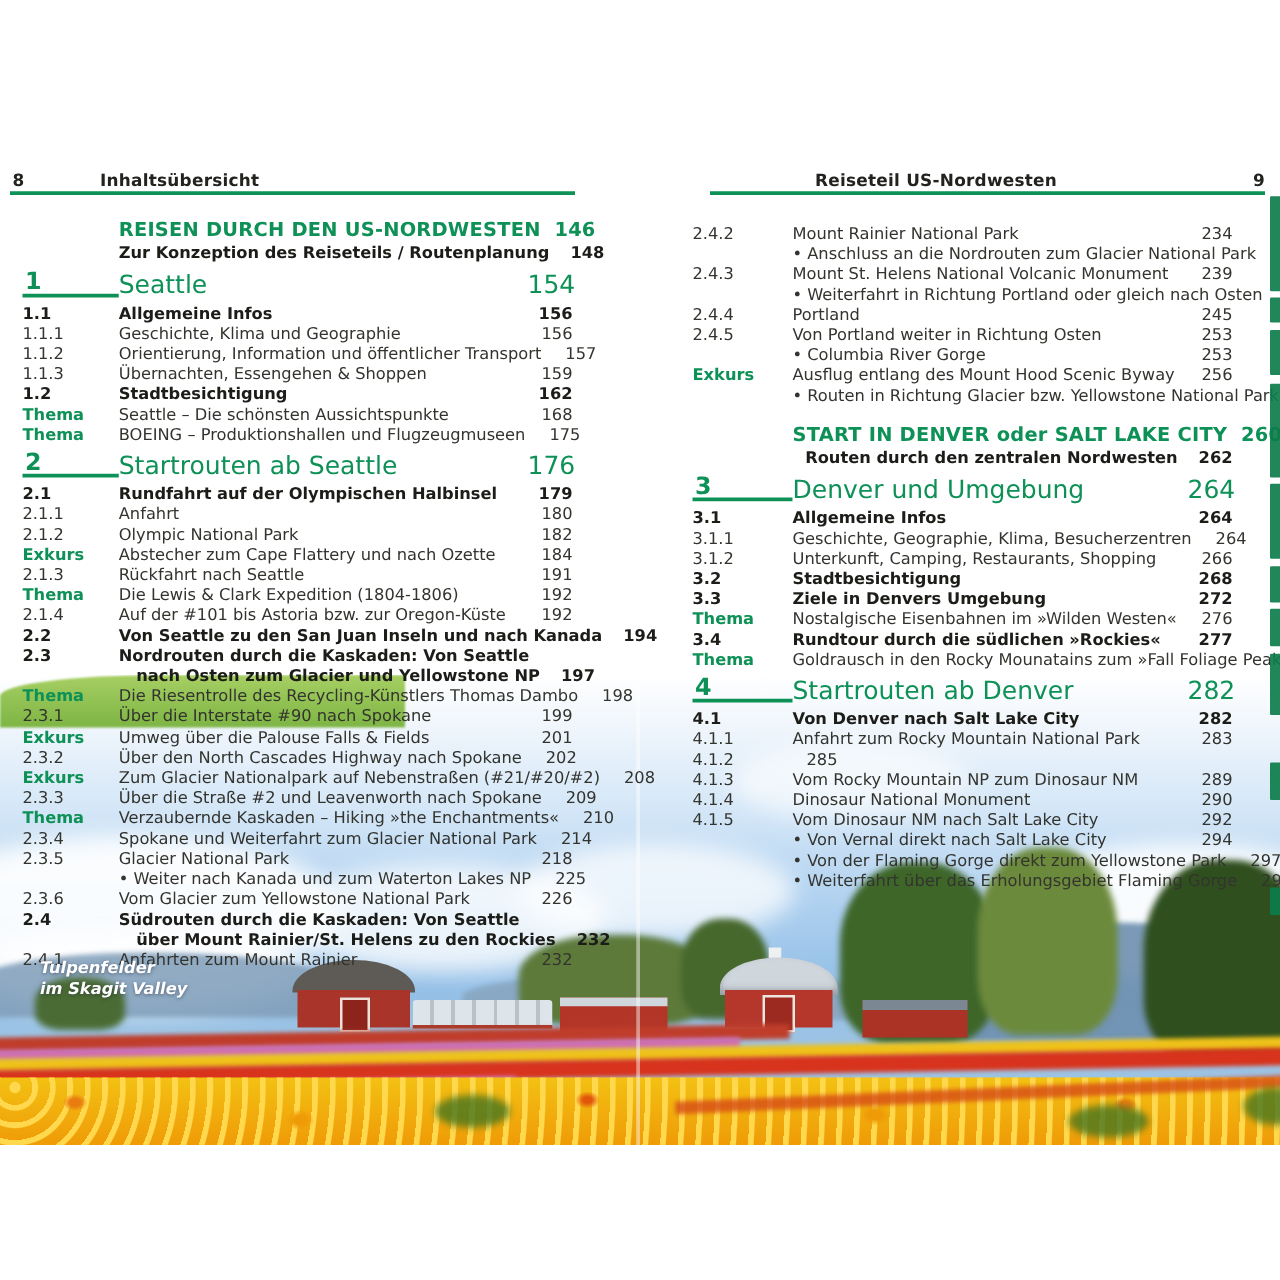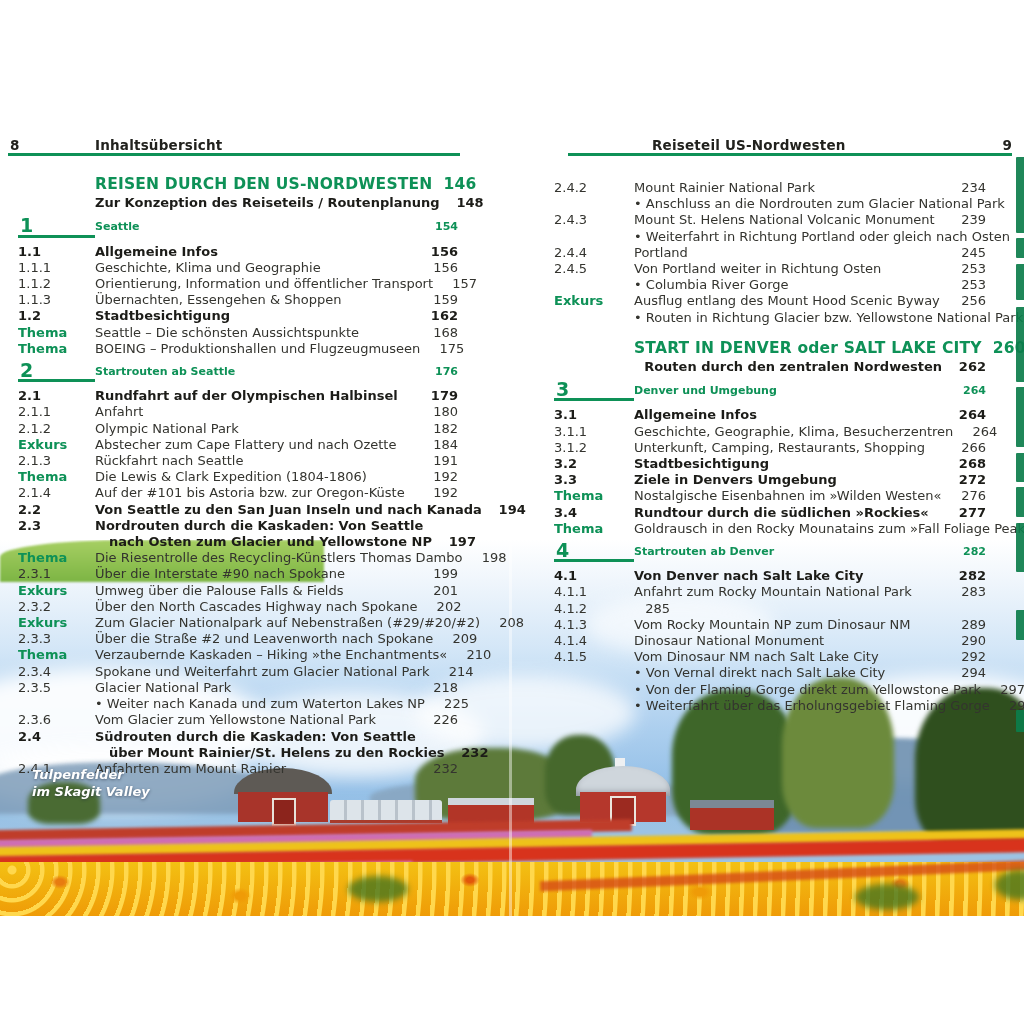--- a/index.html
+++ b/index.html
@@ -8,21 +8,21 @@
     --txt:#34342f;
     --txt-bold:#1c1c18;
   }
   html,body{margin:0;padding:0;background:#ffffff;}
   body{width:1024px;height:1024px;font-family:"DejaVu Sans","Liberation Sans",sans-serif;}
   .spread{position:relative;width:1024px;height:1024px;overflow:hidden;background:#fff;}
 
   
   .hdr{position:absolute;top:137px;font-size:13.5px;font-weight:bold;color:#22221e;letter-spacing:.2px;}
   .hdr-num-left{left:10px;}
-  .hdr-title-left{left:95px;}
+  .hdr-title-left{left:80px;}
   .hdr-title-right{left:652px;}
   .hdr-num-right{left:0;width:1012px;text-align:right;}
   .rule{position:absolute;height:3px;background:var(--green);top:153px;}
   .rule-left{left:8px;width:452px;}
   .rule-right{left:568px;width:444px;}
 
   
   .toc{position:absolute;z-index:5;}
   .toc-left{left:18px;top:176px;width:440px;}
   .toc-right{left:554px;top:180px;width:432px;}
@@ -36,21 +36,21 @@
   .row.thema .num,.row.exkurs .num{color:var(--green);font-weight:bold;}
   .row.main{margin:0 0 3px;}
   .row.main .tt,.row.main .pg{color:var(--green);font-weight:bold;font-size:15.5px;letter-spacing:.2px;}
   .row.mainsub,.row.mainsub .pg{font-weight:bold;color:var(--txt-bold);text-align:right;}
   .row.mainsub{margin-bottom:6px;}
   .row.gap{margin-top:14px;}
   .row.chapter{margin:5px 0 6px;align-items:flex-end;}
   .row.chapter .num{font-size:19px;font-weight:bold;color:var(--green);border-bottom:3px solid var(--green);padding:0 0 1px 2px;}
   .toc-left .row.chapter .num{width:75px;}
   .toc-right .row.chapter .num{width:78px;}
-  .row.chapter .tt,.row.chapter .pg{font-size:11px;font-weight:bold;color:var(--green);padding-bottom:2px;}
+  .row.chapter .tt,.row.chapter .pg{font-size:20px;font-weight:normal;color:var(--green);padding-bottom:2px;}
   .row.cont .tt{padding-left:14px;}
 
   
   .photo{position:absolute;left:0;top:540px;width:1024px;height:376px;z-index:1;overflow:hidden;
     background:linear-gradient(180deg,#ffffff 0px,#f0f6fc 40px,#d3e6f7 110px,#aed0ef 185px,#93bfe7 250px,#9cc3e4 290px);}
   .cloud{position:absolute;background:rgba(255,255,255,.92);border-radius:50%;filter:blur(9px);}
   .c1{left:-70px;top:128px;width:340px;height:120px;}
   .c2{left:225px;top:152px;width:260px;height:86px;opacity:.85;}
   .c3{left:415px;top:135px;width:220px;height:76px;opacity:.8;}
   .c4{left:585px;top:55px;width:190px;height:60px;opacity:.65;}
@@ -287,21 +287,21 @@
         <span class="tt">Umweg über die Palouse Falls &amp; Fields</span>
         <span class="pg">201</span>
       </div>
       <div class="row normal">
         <span class="num">2.3.2</span>
         <span class="tt">Über den North Cascades Highway nach Spokane</span>
         <span class="pg">202</span>
       </div>
       <div class="row exkurs">
         <span class="num">Exkurs</span>
-        <span class="tt">Zum Glacier Nationalpark auf Nebenstraßen (#29/#20/#2)</span>
+        <span class="tt">Zum Glacier Nationalpark auf Nebenstraßen (#21/#20/#2)</span>
         <span class="pg">208</span>
       </div>
       <div class="row normal">
         <span class="num">2.3.3</span>
         <span class="tt">Über die Straße #2 und Leavenworth nach Spokane</span>
         <span class="pg">209</span>
       </div>
       <div class="row thema">
         <span class="num">Thema</span>
         <span class="tt">Verzaubernde Kaskaden – Hiking »the Enchantments«</span>

